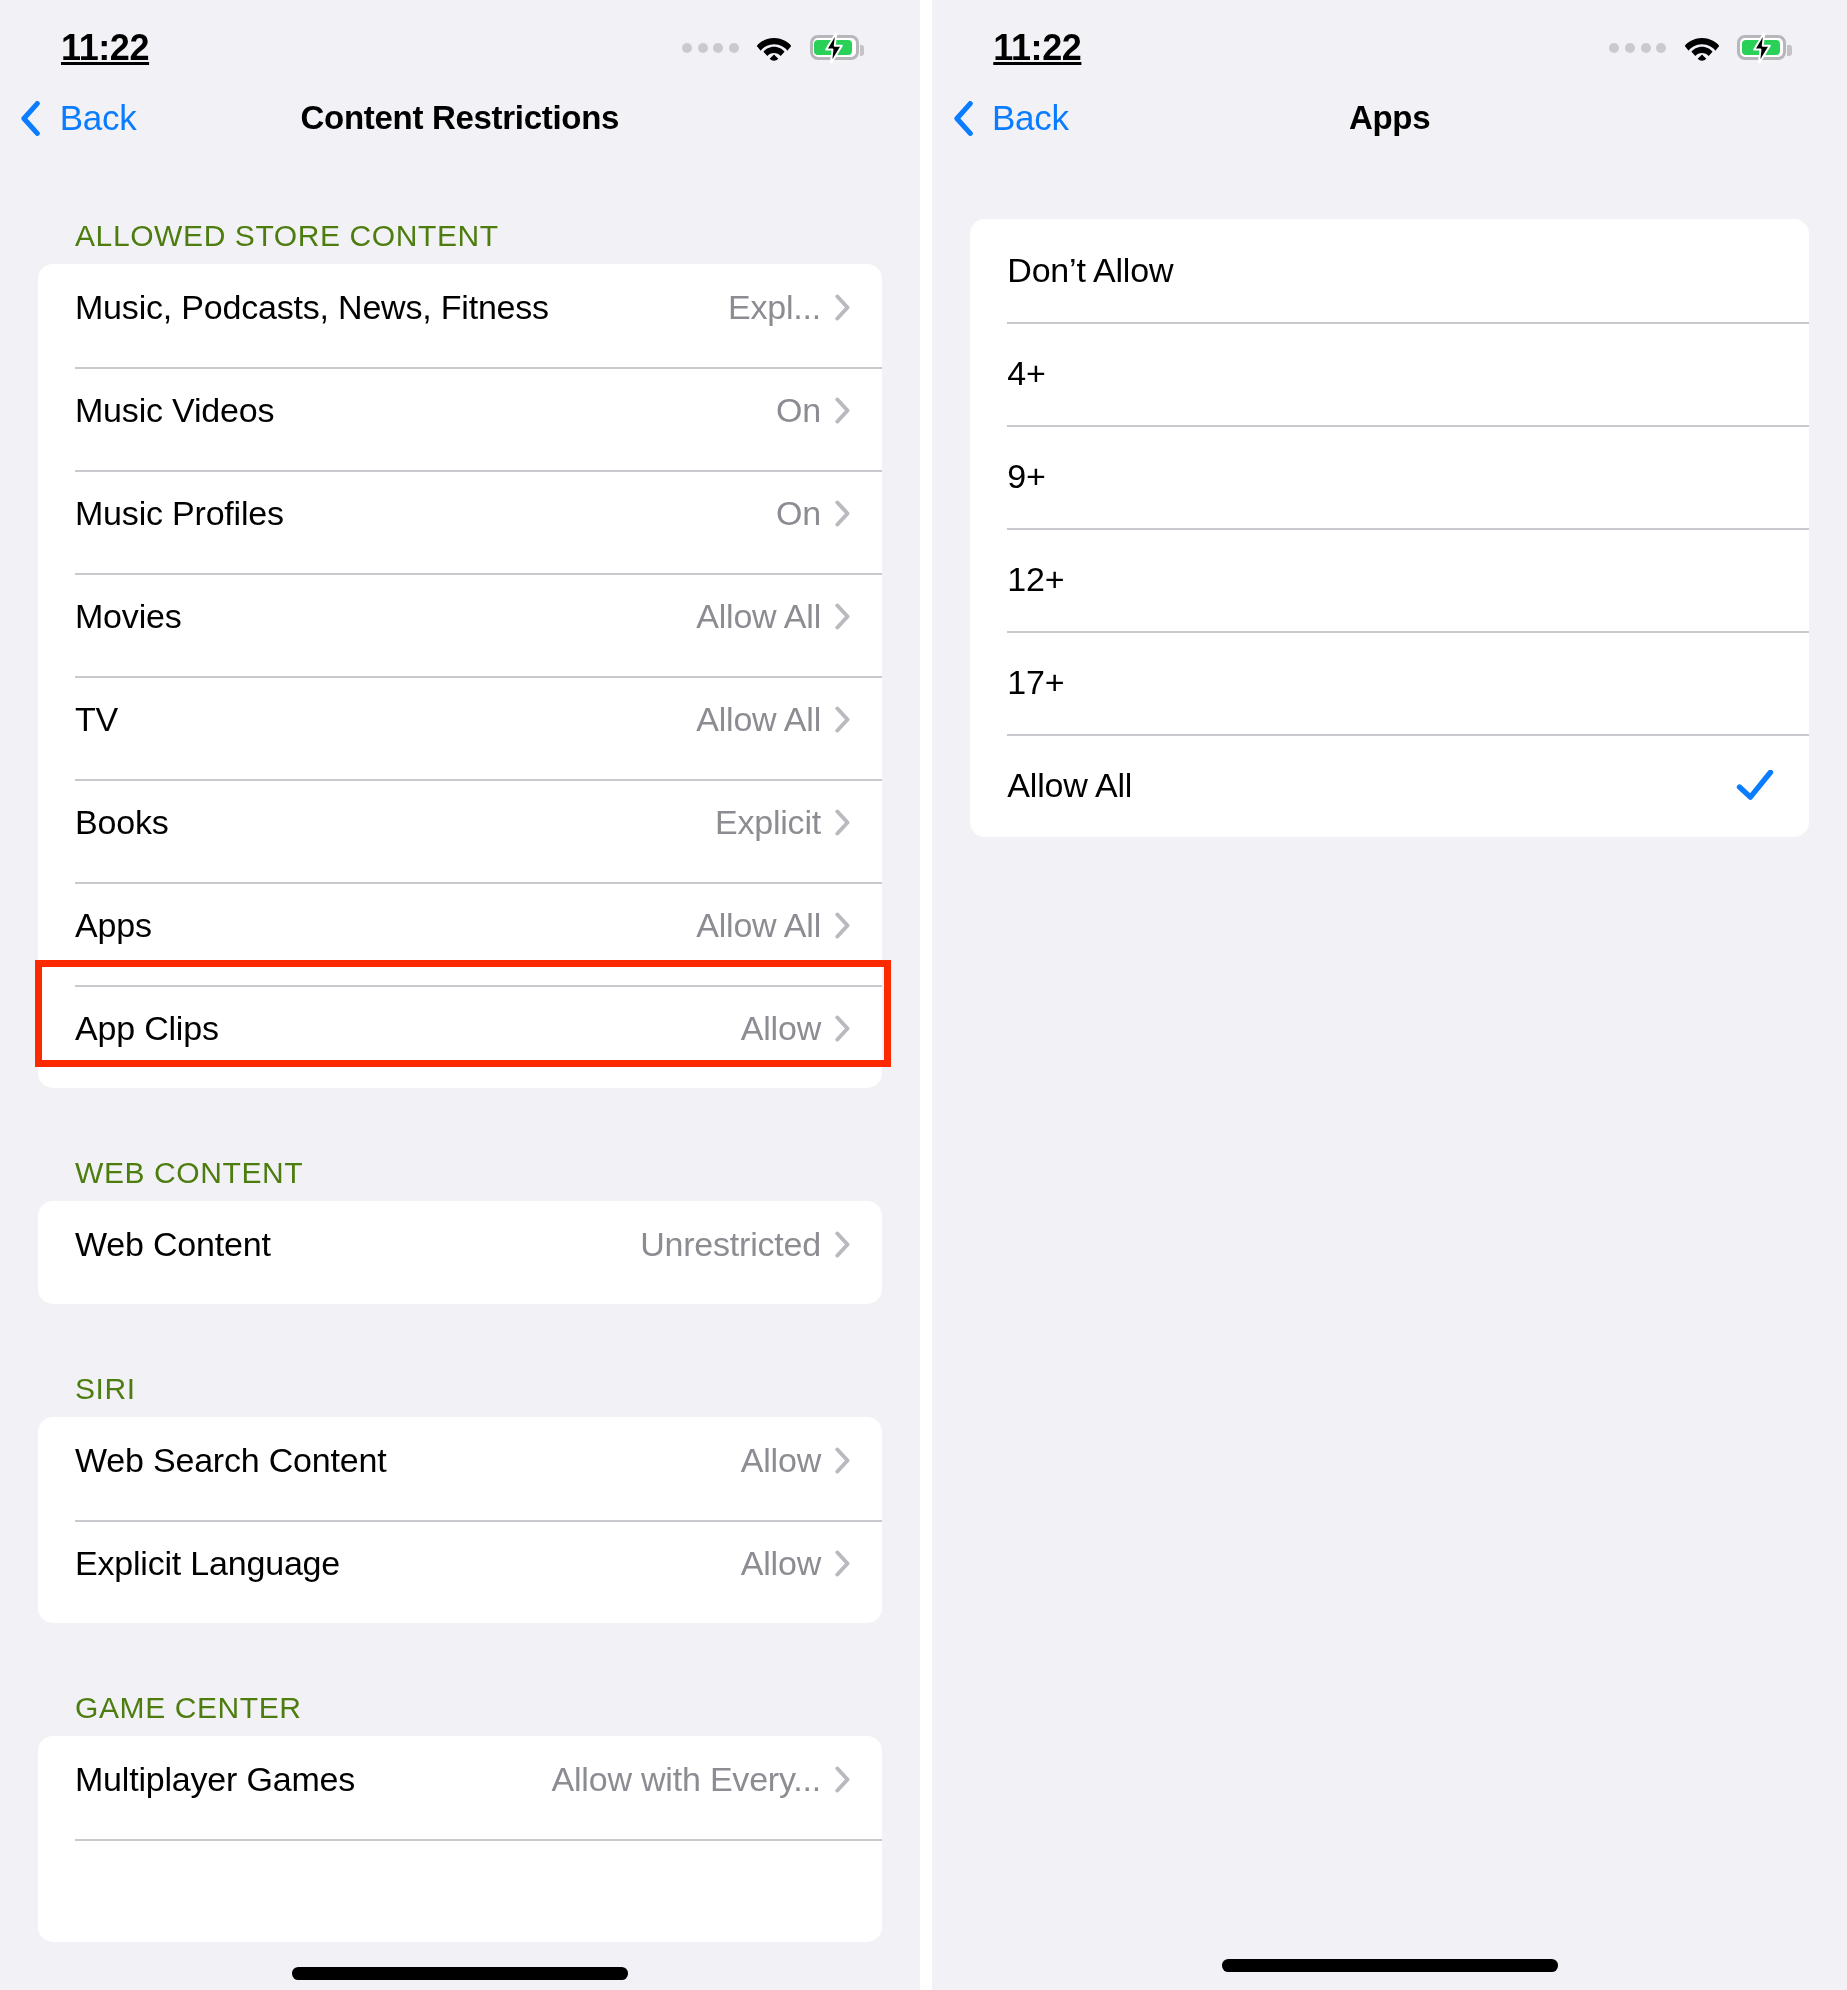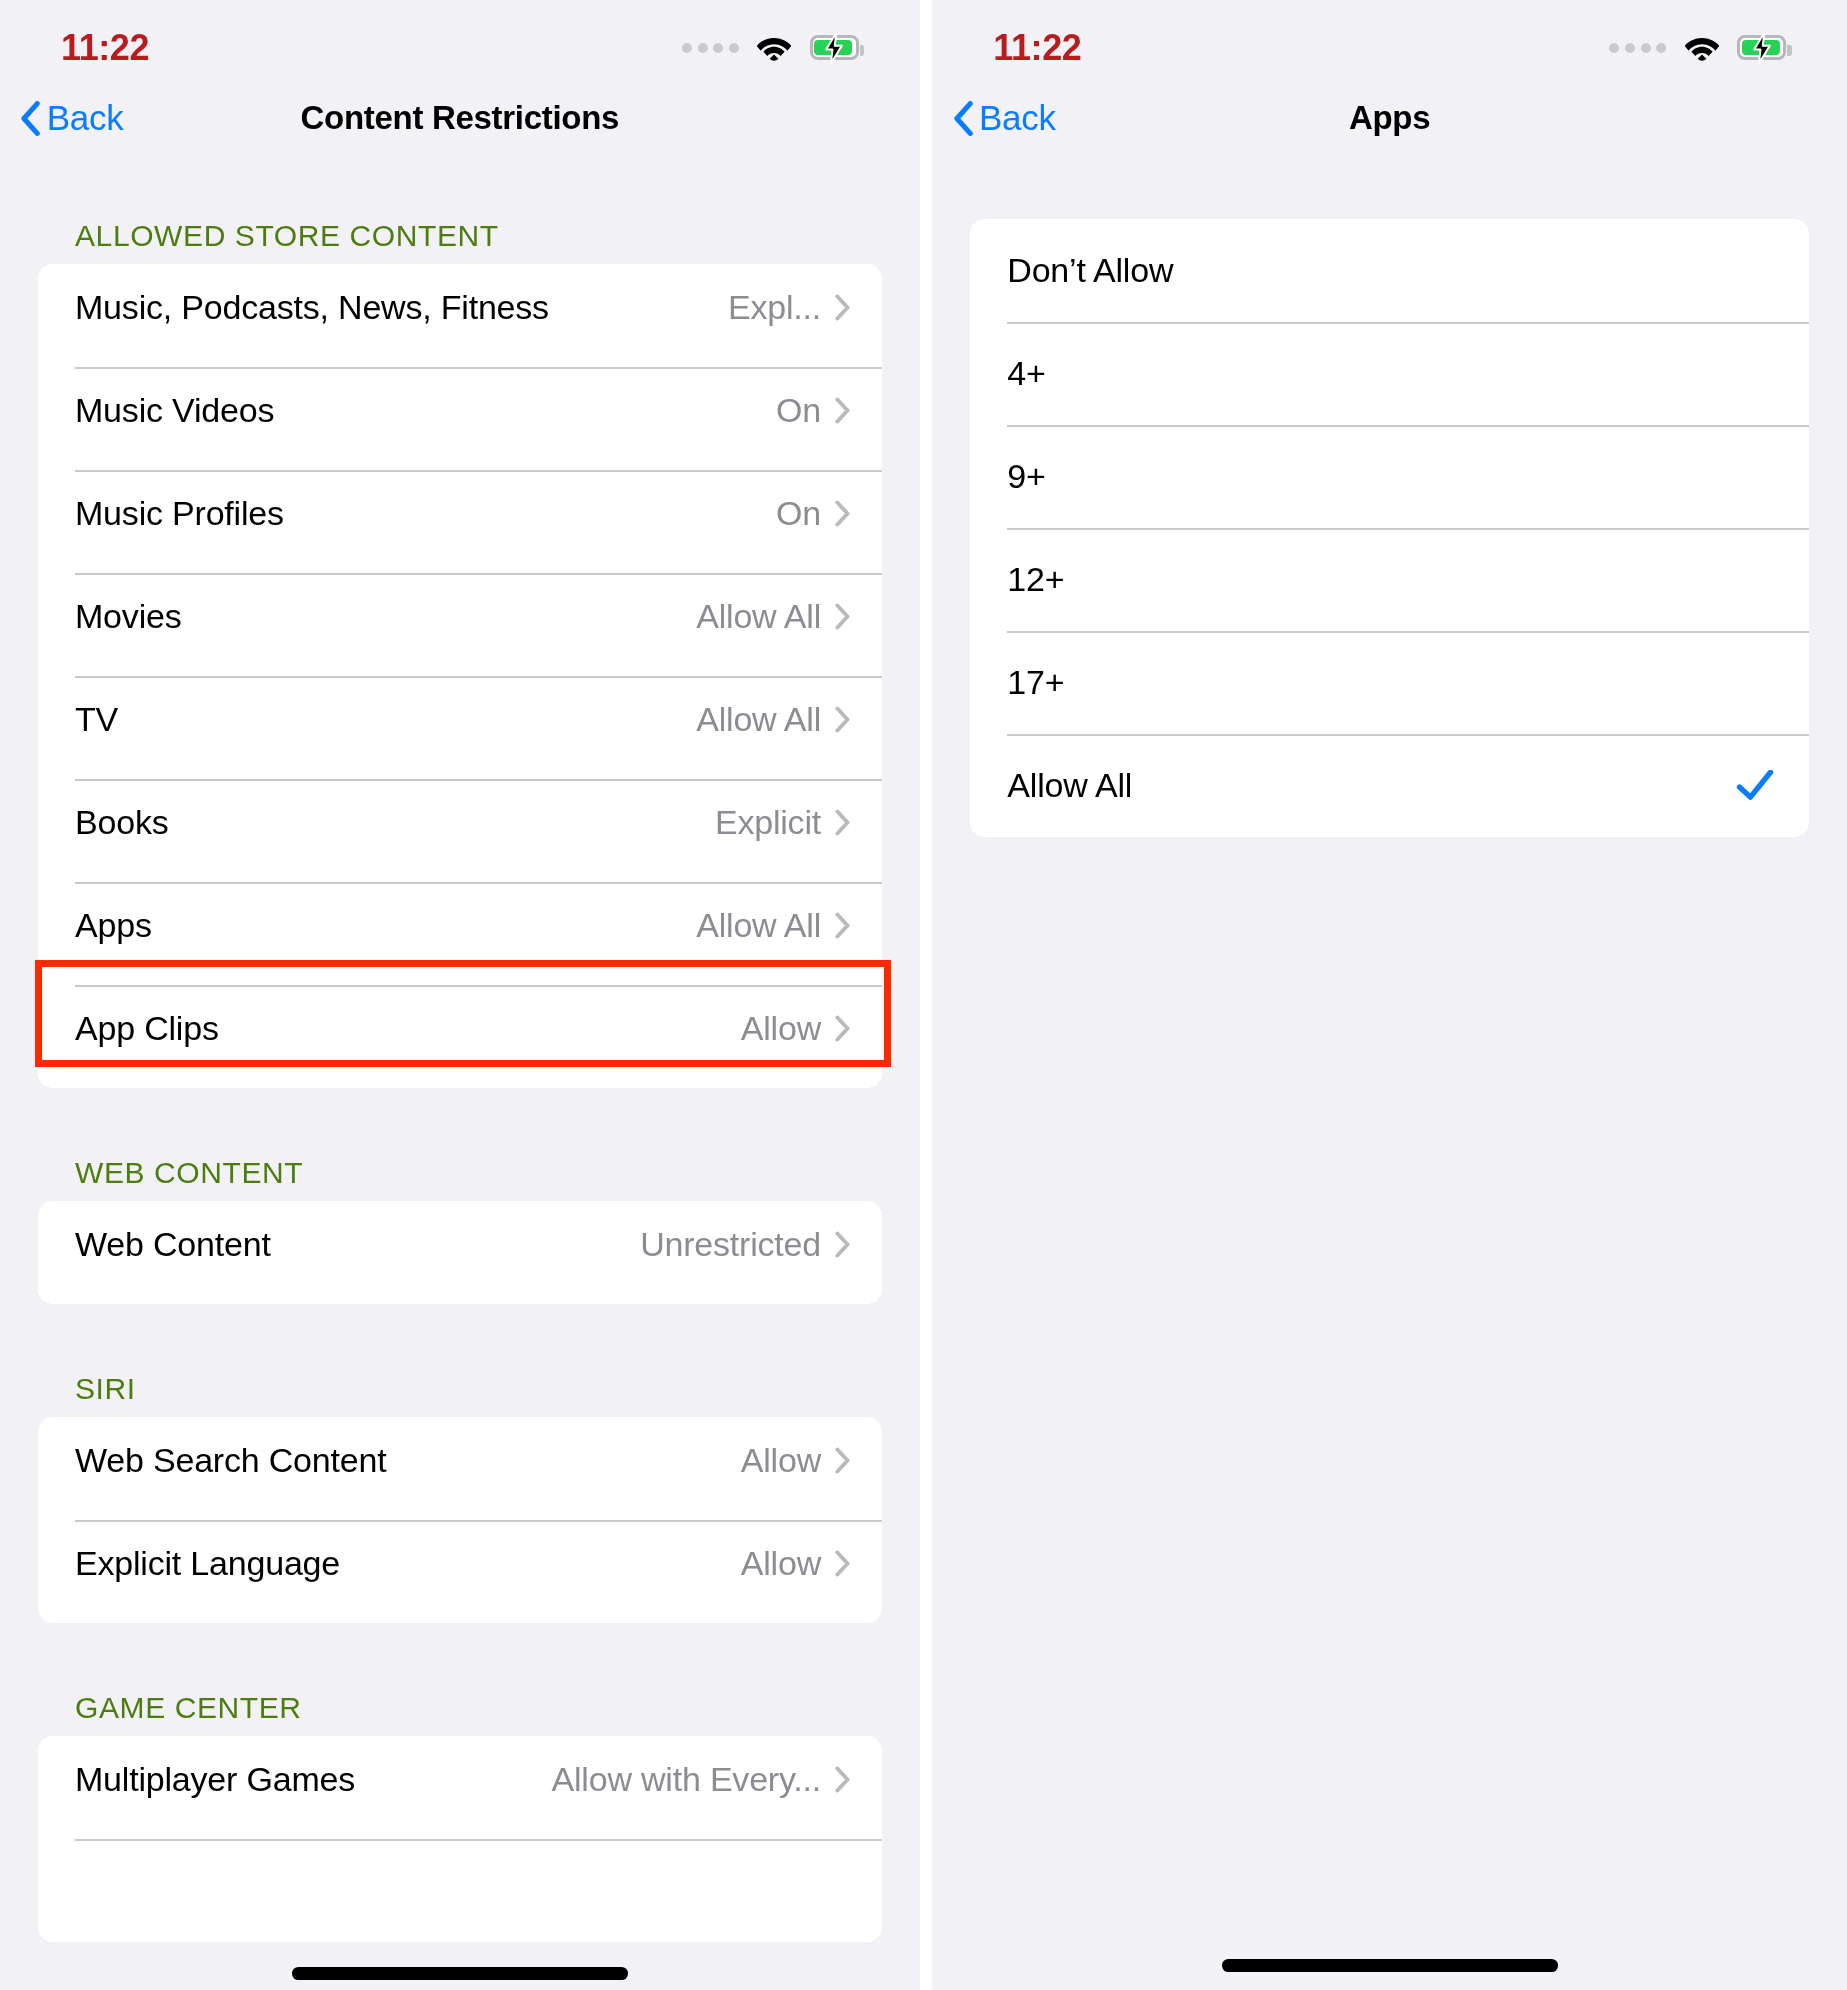--- a/index.html
+++ b/index.html
@@ -29,21 +29,22 @@
     height: 75px;
     display: flex;
     align-items: center;
     justify-content: space-between;
     padding: 20.4px 61px 0 61px;
   }
   .clock {
     font-size: 36px;
     font-weight: 700;
     letter-spacing: -0.4px;
-    color: #b91c1c;
+    color: #000000;
+    text-decoration: underline;
   }
   .status-right {
     display: flex;
     align-items: center;
     gap: 17.3px;
   }
   .sig-dots { display: flex; align-items: flex-end; gap: 5.5px; }
   .sig-dots i {
     display: block; width: 10.2px; height: 10.2px;
     border-radius: 50%; background: #c9c9cf;
@@ -82,21 +83,21 @@
     position: relative;
     height: 86px;
     display: flex;
     align-items: center;
   }
   .back-btn {
     position: absolute;
     left: 20.4px;
     display: flex;
     align-items: center;
-    gap: 6px;
+    gap: 19px;
     cursor: pointer;
   }
   .chev-back { width: 20.4px; height: 35px; display: block; }
   .back-label {
     font-size: 35px;
     color: #0a7cff;
     letter-spacing: -0.3px;
   }
   .nav-title {
     width: 100%;

